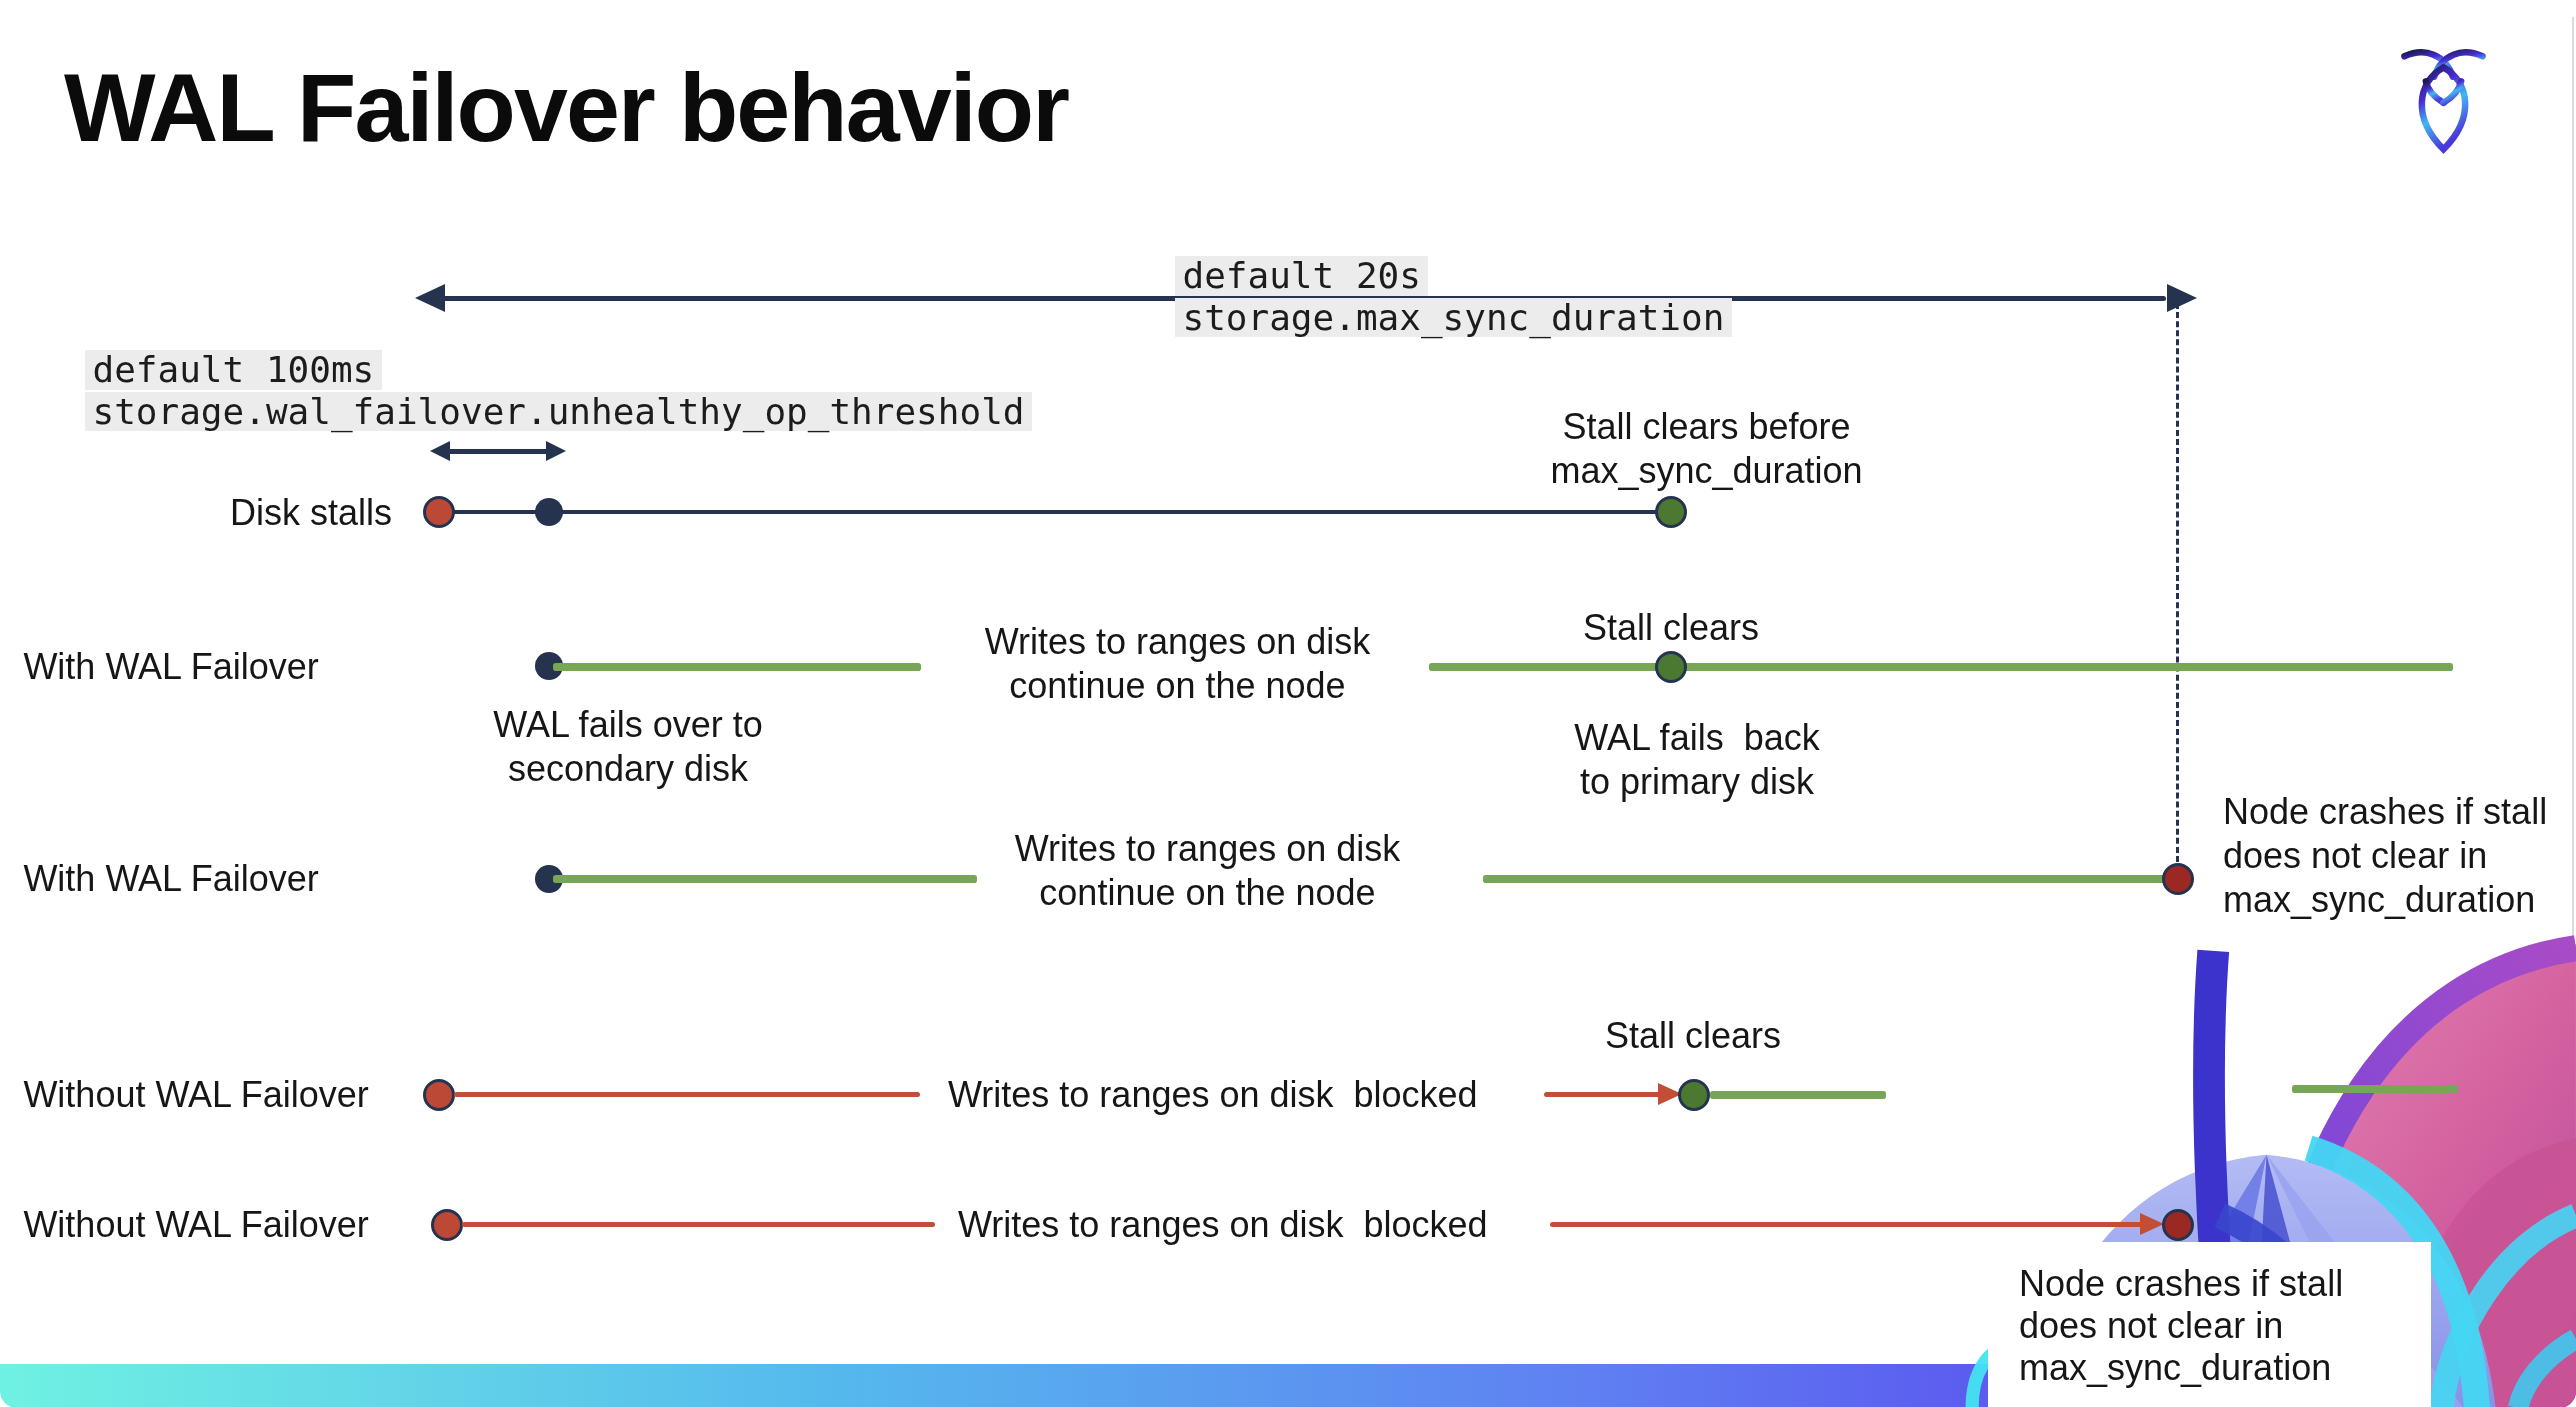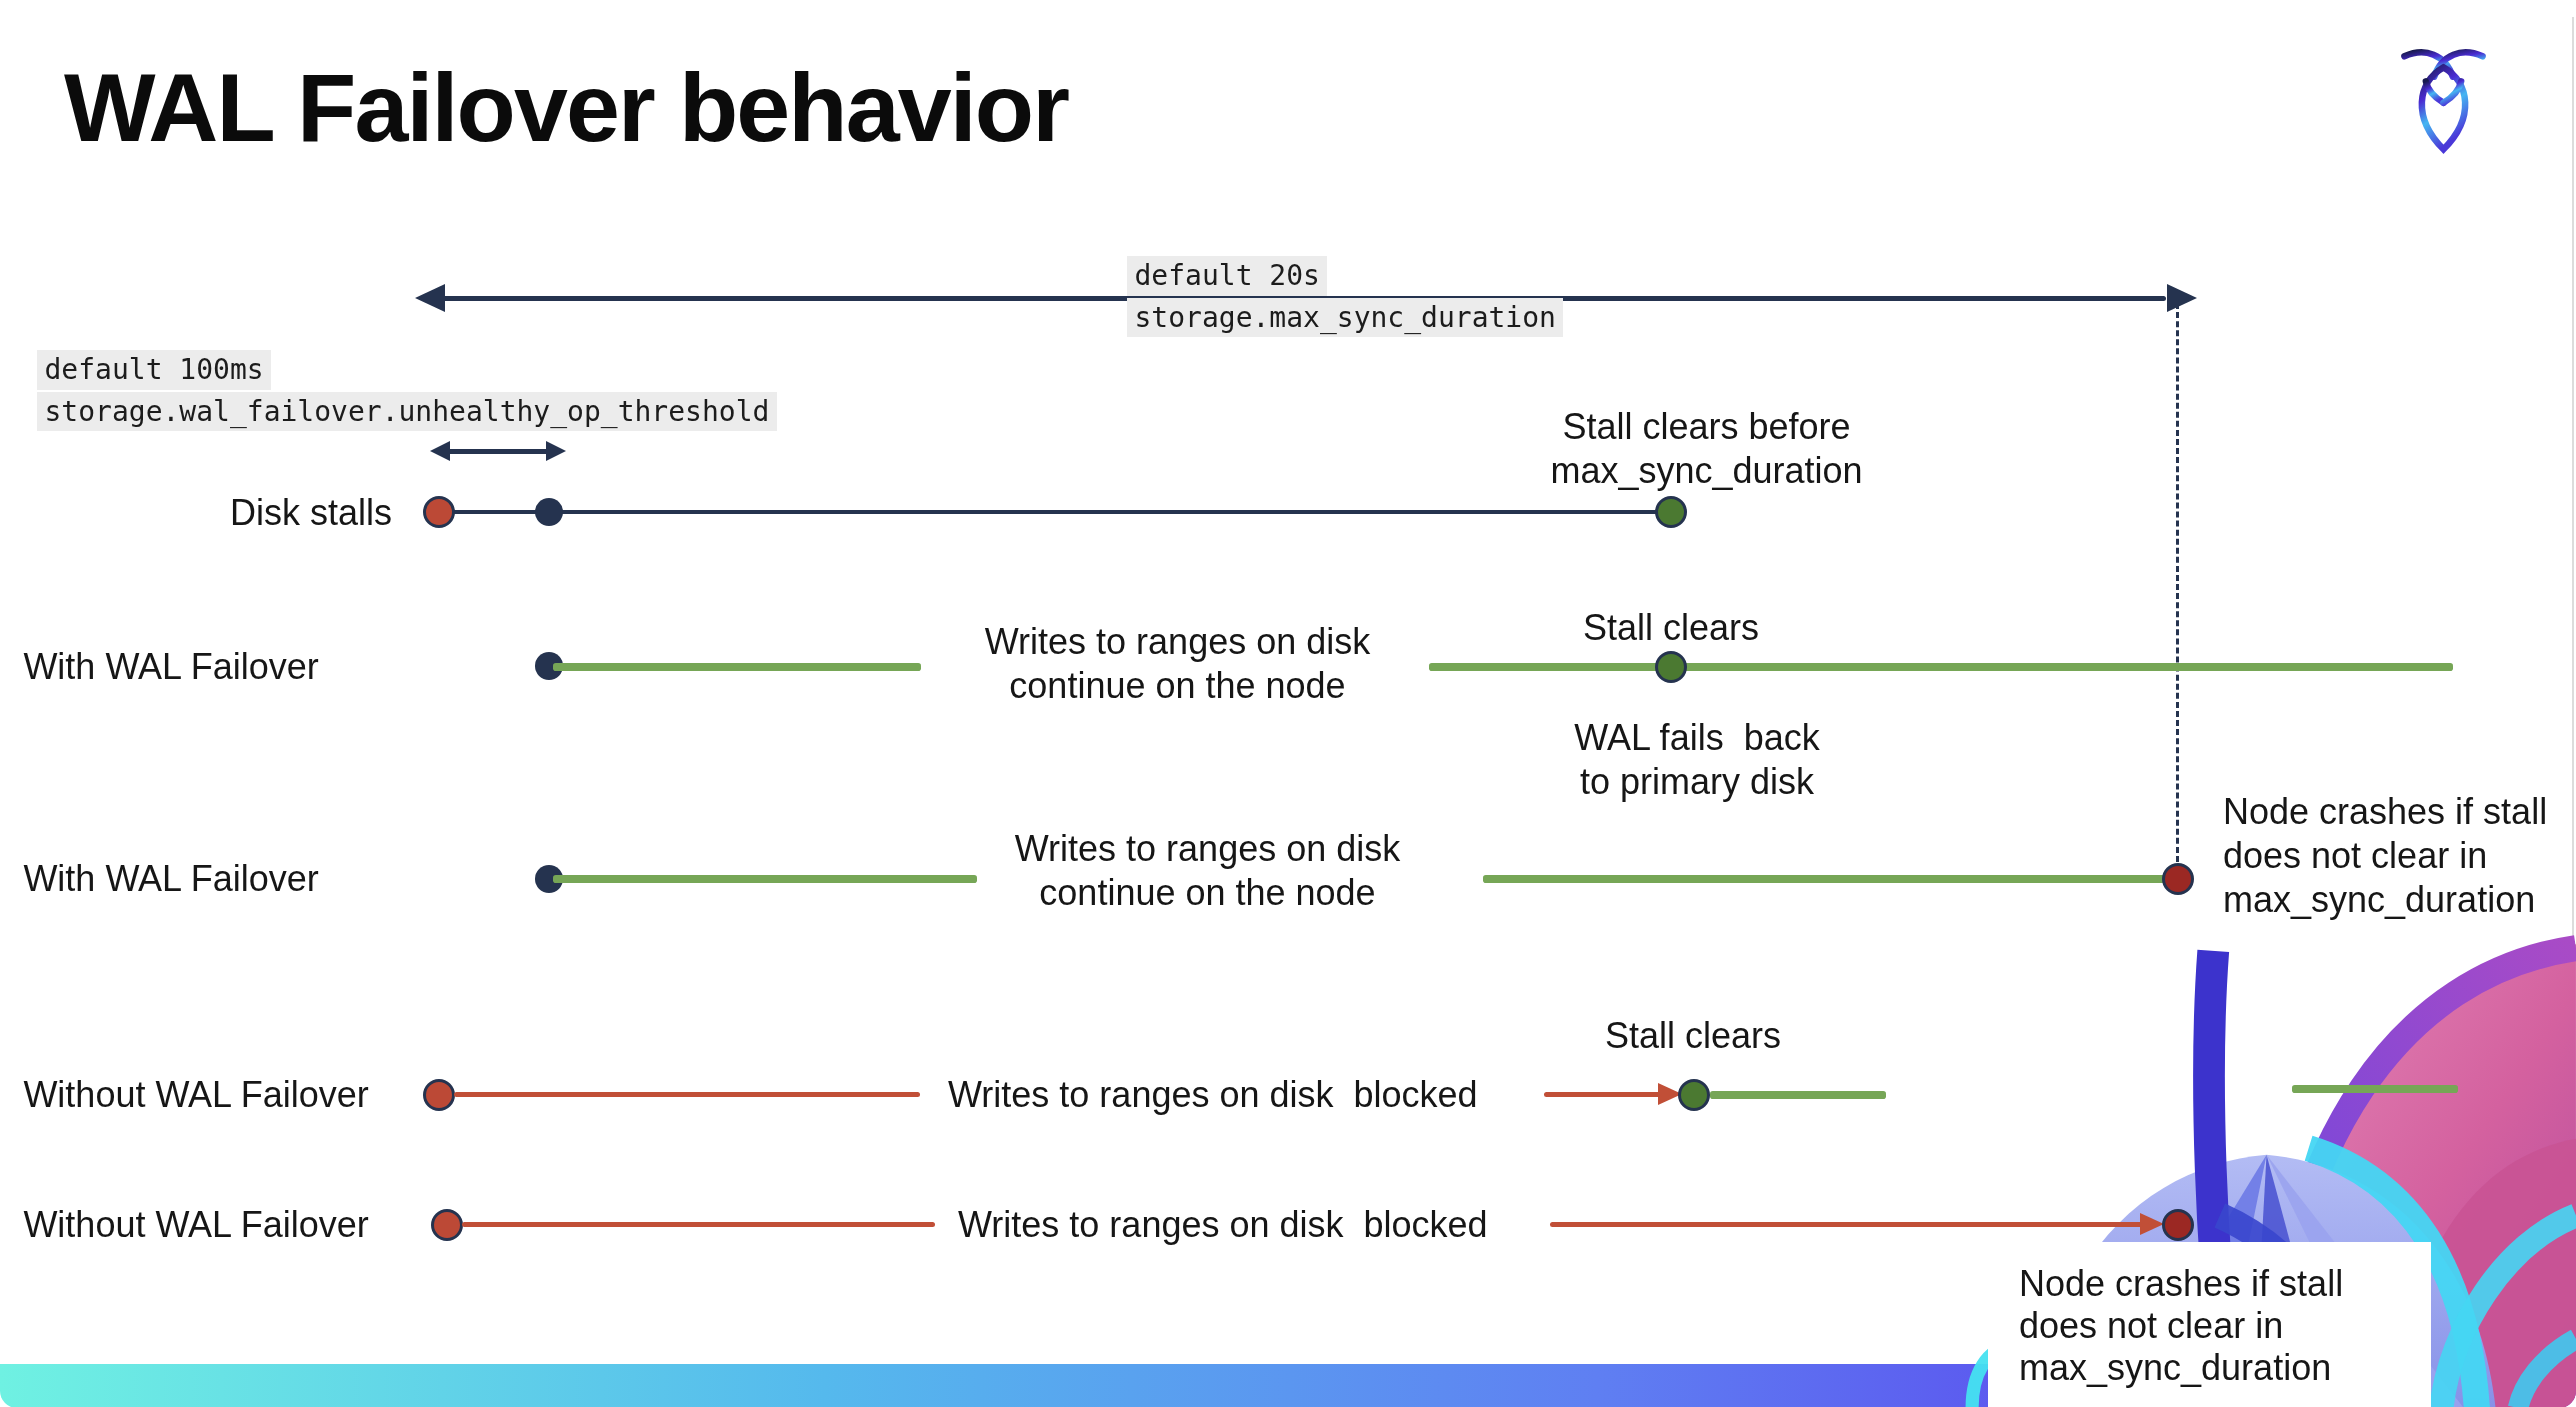--- a/index.html
+++ b/index.html
@@ -8,22 +8,22 @@
     background:#ffffff; font-family:"Liberation Sans", sans-serif; color:#161616;border-radius:17px;
   }
   .abs{position:absolute;}
   
   .title{font-size:97px; font-weight:bold; letter-spacing:-1.9px; color:#0b0b0b; white-space:nowrap;}
   .lbl{font-size:36px; line-height:44px; color:#161616; white-space:pre-wrap;}
   .center{text-align:center;}
   .nowrap{white-space:pre;}
   .mono{
     font-family:"DejaVu Sans Mono","Liberation Mono",monospace;
-    font-size:28px; line-height:36px; background:var(--label_bg);
-    padding:1.9px 7.5px; color:#1c1c1c; white-space:pre; display:inline-block;
+    font-size:36px; line-height:36px; background:var(--label_bg);
+    padding:1.9px 7.5px; color:#1c1c1c; white-space:pre; display:inline-block;margin-left:48px;
   }
   
   .hline{position:absolute; border-radius:2.8px;}
   .navyline{background:var(--navy);}
   .greenline{background:var(--green);}
   .redline{background:var(--red);}
   .dot{position:absolute; border-radius:50%; box-sizing:border-box; border:3.7px solid var(--navy);}
   .dot.red{background:var(--red_dot); width:32px; height:32px;}
   .dot.green{background:var(--green_dot); width:32px; height:32px;}
   .dot.darkred{background:var(--dark_red); width:32px; height:32px;}
@@ -135,20 +135,22 @@
   <div class="abs z3 lbl nowrap" style="left:23.4px; top:645px;">With WAL Failover</div>
   <div class="dot navy z3" style="left:535px; top:652px;"></div>
   <div class="hline greenline z3" style="left:553px; top:663px; width:368px; height:8.4px;"></div>
   <div class="abs z3 lbl center" style="left:944px; top:620px; width:467px;">Writes to ranges on disk
 continue on the node</div>
   <div class="hline greenline z3" style="left:1429px; top:663px; width:1024px; height:8.4px;"></div>
   <div class="dot green z3" style="left:1655px; top:651px;"></div>
   <div class="abs z3 lbl center" style="left:1531px; top:606px; width:280px;">Stall clears</div>
   <div class="abs z3 lbl center" style="left:1538px; top:716px; width:318px;">WAL fails  back
 to primary disk</div>
+  <div class="abs z3 lbl center" style="left:467px; top:703px; width:322px;">WAL fails over to
+secondary disk</div>
 
   <div class="abs z3 lbl nowrap" style="left:23.4px; top:857px;">With WAL Failover</div>
   <div class="dot navy z3" style="left:535px; top:865px;"></div>
   <div class="hline greenline z3" style="left:553px; top:875px; width:424px; height:8.4px;"></div>
   <div class="abs z3 lbl center" style="left:974px; top:827px; width:467px;">Writes to ranges on disk
 continue on the node</div>
   <div class="hline greenline z3" style="left:1483px; top:875px; width:682px; height:8.4px;"></div>
   <div class="dot darkred z3" style="left:2162px; top:863px;"></div>
   <div class="abs z3 lbl" style="left:2223px; top:790px; width:355px;">Node crashes if stall
 does not clear in

